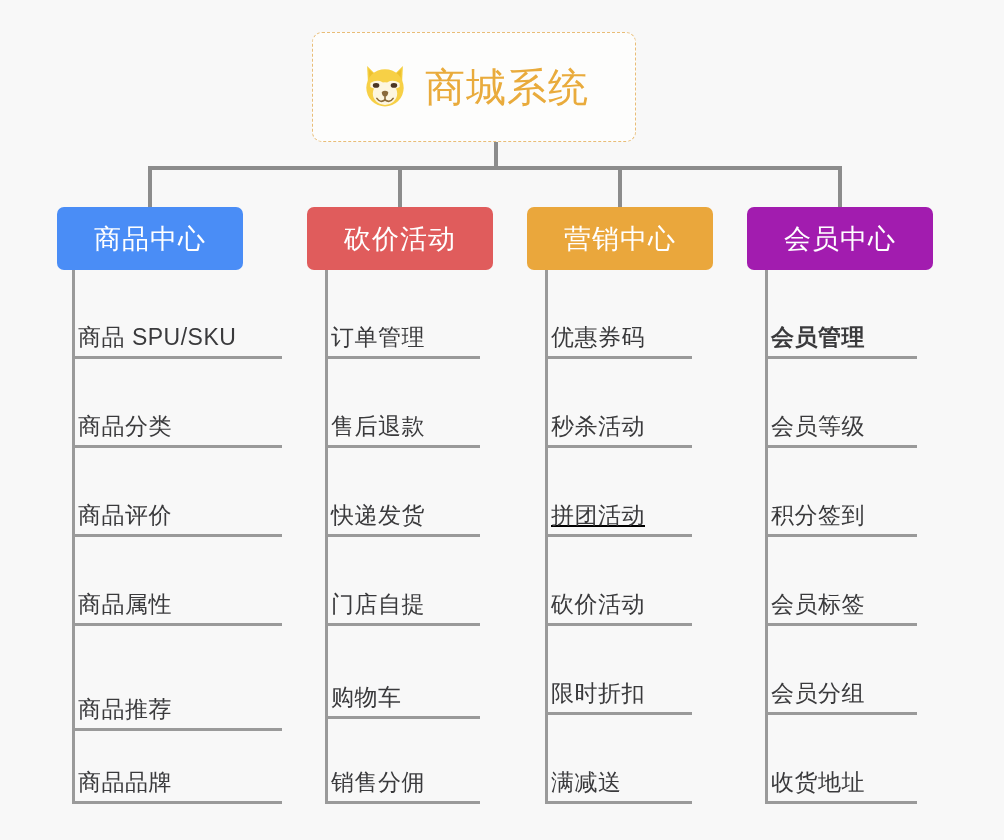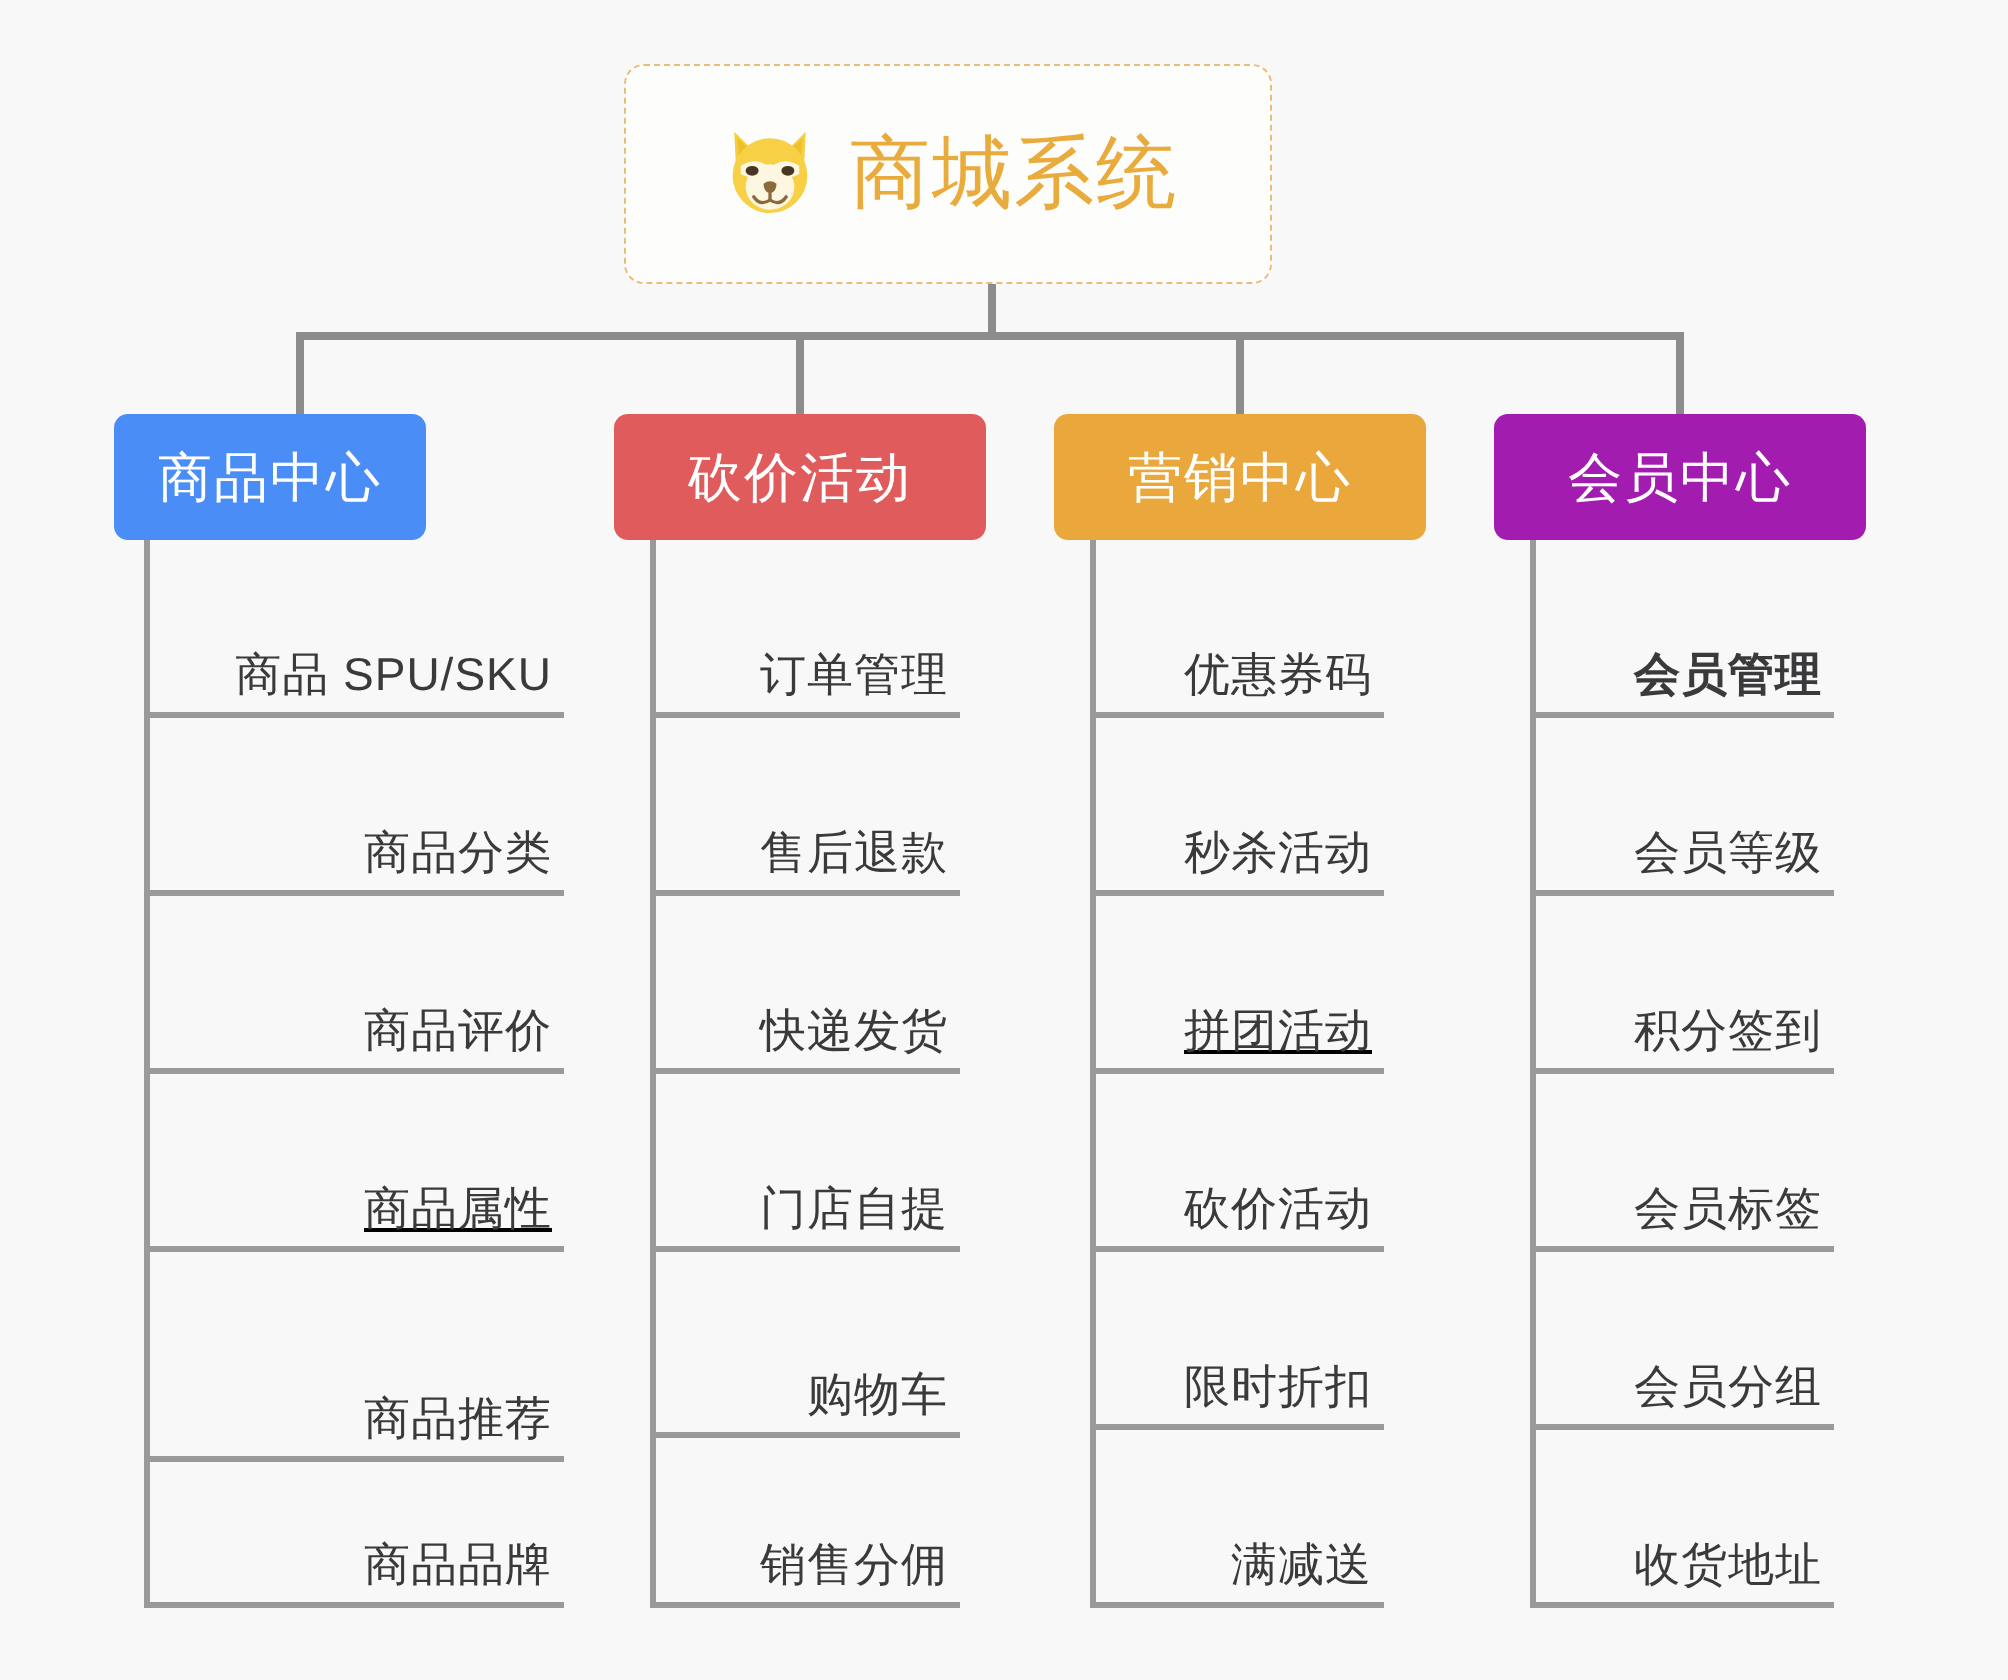--- a/index.html
+++ b/index.html
@@ -92,21 +92,21 @@
     width: 3px;
     background: #9a9a9a;
   }
   .leaf-item {
     position: absolute;
     left: 0;
     height: 89px;
     box-sizing: border-box;
     display: flex;
     align-items: flex-end;
-    justify-content: flex-end;
+    justify-content: flex-start;
     padding: 0 6px 6px 6px;
     border-bottom: 3px solid #9a9a9a;
   }
   .leaf-label {
     font-size: 23px;
     line-height: 1.1;
     color: #3a3a3c;
     white-space: nowrap;
     letter-spacing: 0.5px;
   }
@@ -135,35 +135,35 @@
       <path d="M32 48 q6 4 10 -2" stroke="#8a6a3a" stroke-width="2" fill="none" stroke-linecap="round"></path>
     </svg>
     <span class="root-title">商城系统</span>
   </div>
 
   <div class="conn conn-v stem-root"></div>
   <div class="conn conn-h bus"></div>
 
   <div id="branches-layer">
       <div class="conn conn-v drop" style="left: 148px;"></div>
-      <div class="cat-box" style="left: 57px; width: 156px; background: rgb(74, 141, 246);">
+      <div class="cat-box" style="left: 57px; width: 186px; background: rgb(74, 141, 246);">
         <span>商品中心</span>
       </div>
       <div class="leaf-col" style="left: 72px; width: 210px; height: 534px;">
         <div class="leaf-spine" style="height: 534px;"></div>
         <div class="leaf-item" style="top: 0px; width: 210px;">
           <span class="leaf-label">商品 SPU/SKU</span>
         </div>
         <div class="leaf-item" style="top: 89px; width: 210px;">
           <span class="leaf-label">商品分类</span>
         </div>
         <div class="leaf-item" style="top: 178px; width: 210px;">
           <span class="leaf-label">商品评价</span>
         </div>
-        <div class="leaf-item" style="top: 267px; width: 210px; text-decoration: underline;">
+        <div class="leaf-item" style="top: 267px; width: 210px;">
           <span class="leaf-label">商品属性</span>
         </div>
         <div class="leaf-item" style="top: 372px; width: 210px;">
           <span class="leaf-label">商品推荐</span>
         </div>
         <div class="leaf-item" style="top: 445px; width: 210px;">
           <span class="leaf-label">商品品牌</span>
         </div>
       </div>
       <div class="conn conn-v drop" style="left: 398px;"></div>

